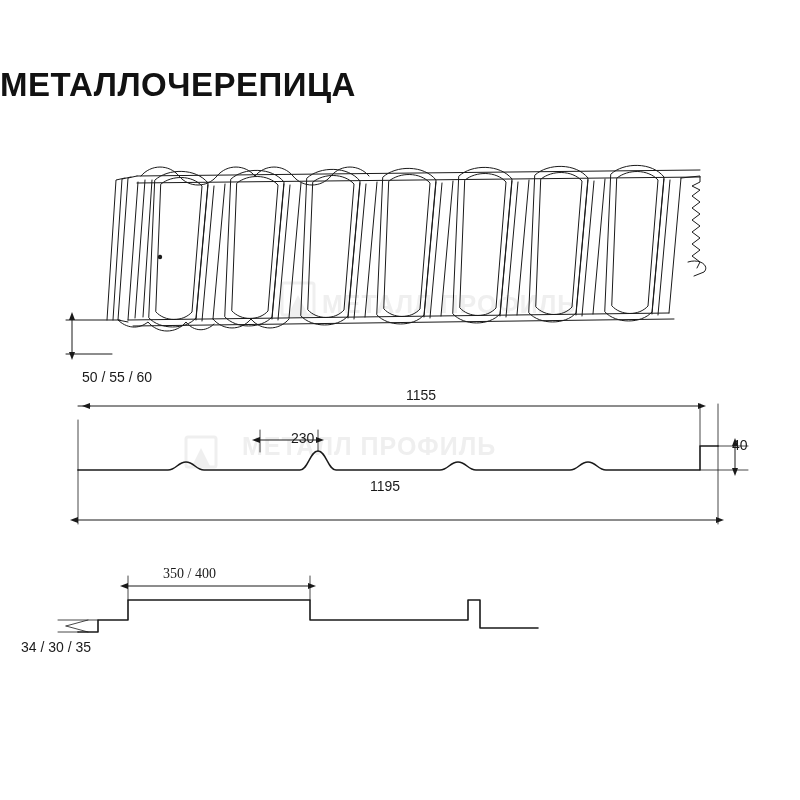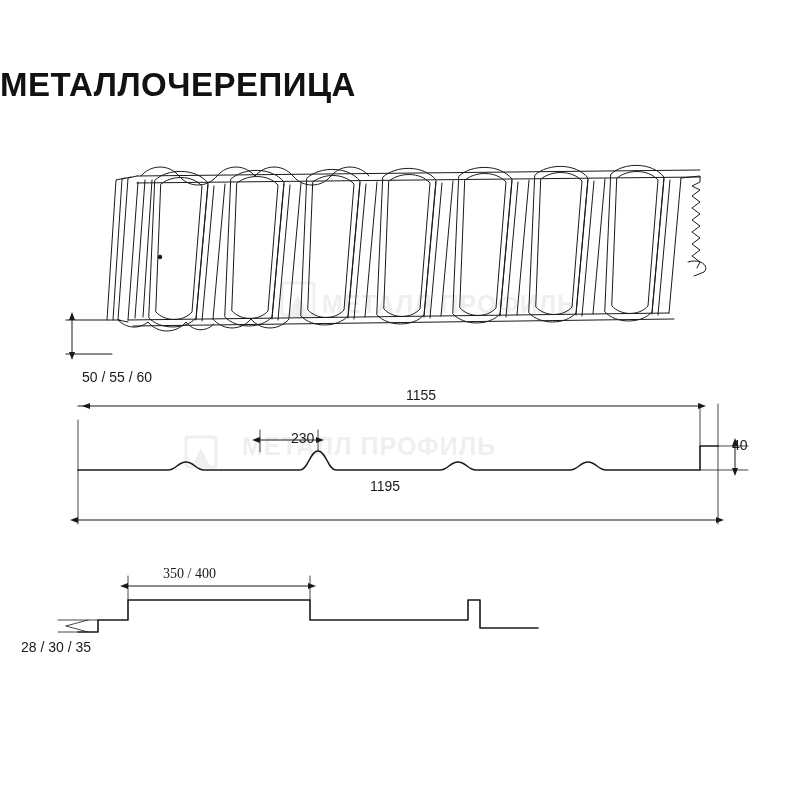--- a/index.html
+++ b/index.html
@@ -286,15 +286,15 @@
   <div class="dim-label" style="left:370px; top:387px;margin-left:36px;">1155</div>
 
   <div class="dim-label" style="left:291px; top:430px;">230</div>
 
   <div class="dim-label" style="left:732px; top:437px;">40</div>
 
   <div class="dim-label" style="left:370px; top:478px;">1195</div>
 
   <div class="dim-label" style="left:163px; top:566px;font-family:Liberation Serif, serif;">350 / 400</div>
 
-  <div class="dim-label" style="left:21px; top:639px;">28 / 30 / 35</div>
+  <div class="dim-label" style="left:21px; top:639px;">34 / 30 / 35</div>
 
 </div>
 
 </body></html>

